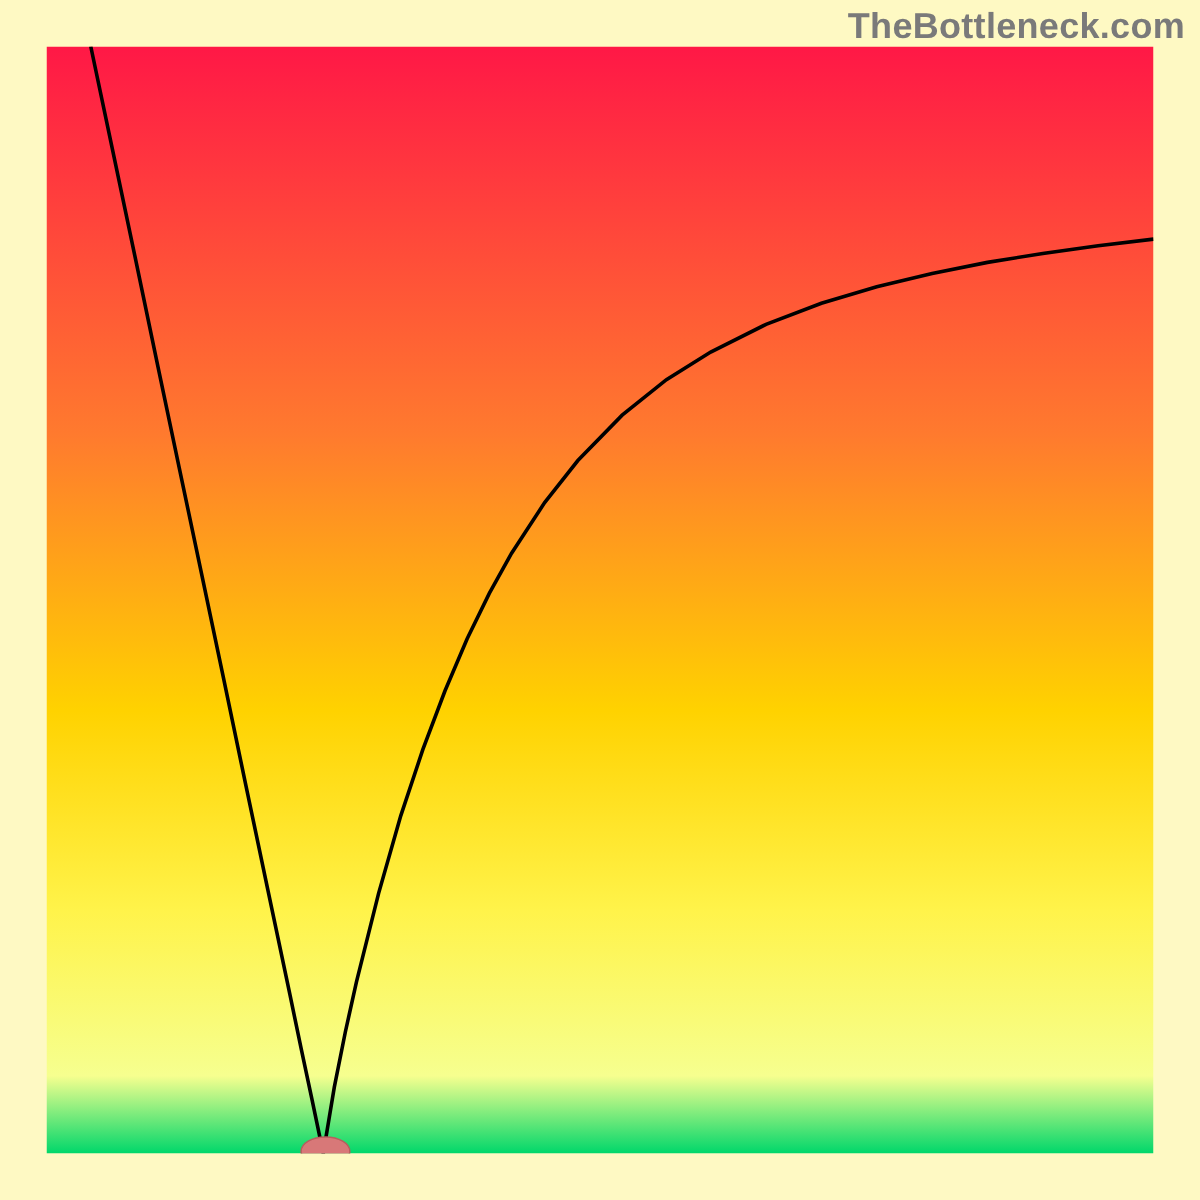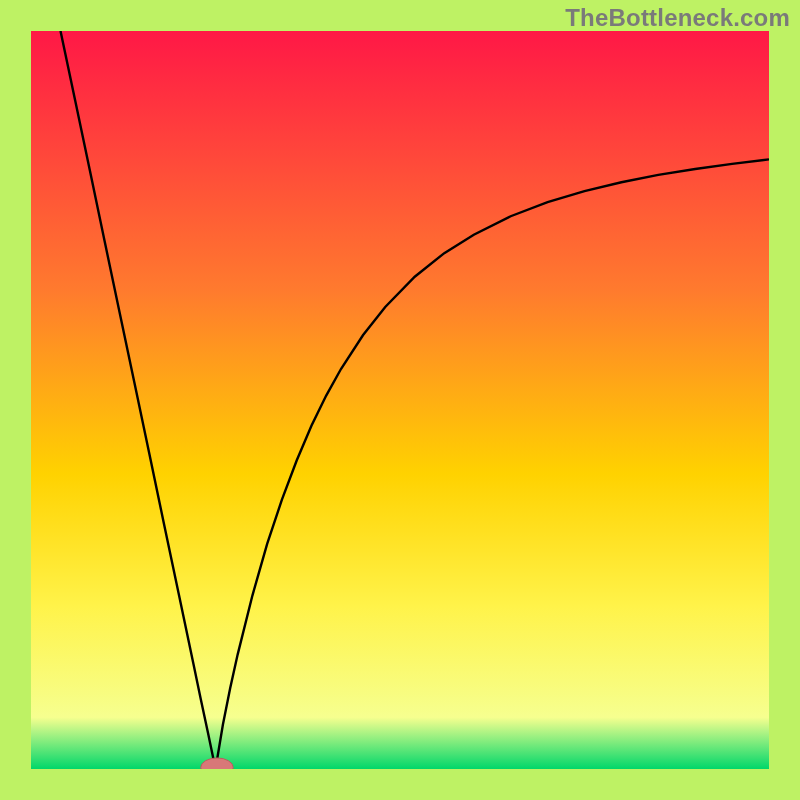--- a/index.html
+++ b/index.html
@@ -10,21 +10,21 @@
     background: #000;
     overflow: hidden;
     font-family: Arial, Helvetica, sans-serif;
   }
   .frame {
     position: absolute;
     top: 0;
     left: 0;
     width: 800px;
     height: 800px;
-    background: #bef264;
+    background: #fef9c3;
   }
   .plot {
     position: absolute;
     left: 31px;
     top: 31px;
     width: 738px;
     height: 738px;
   }
   .watermark {
     position: absolute;

